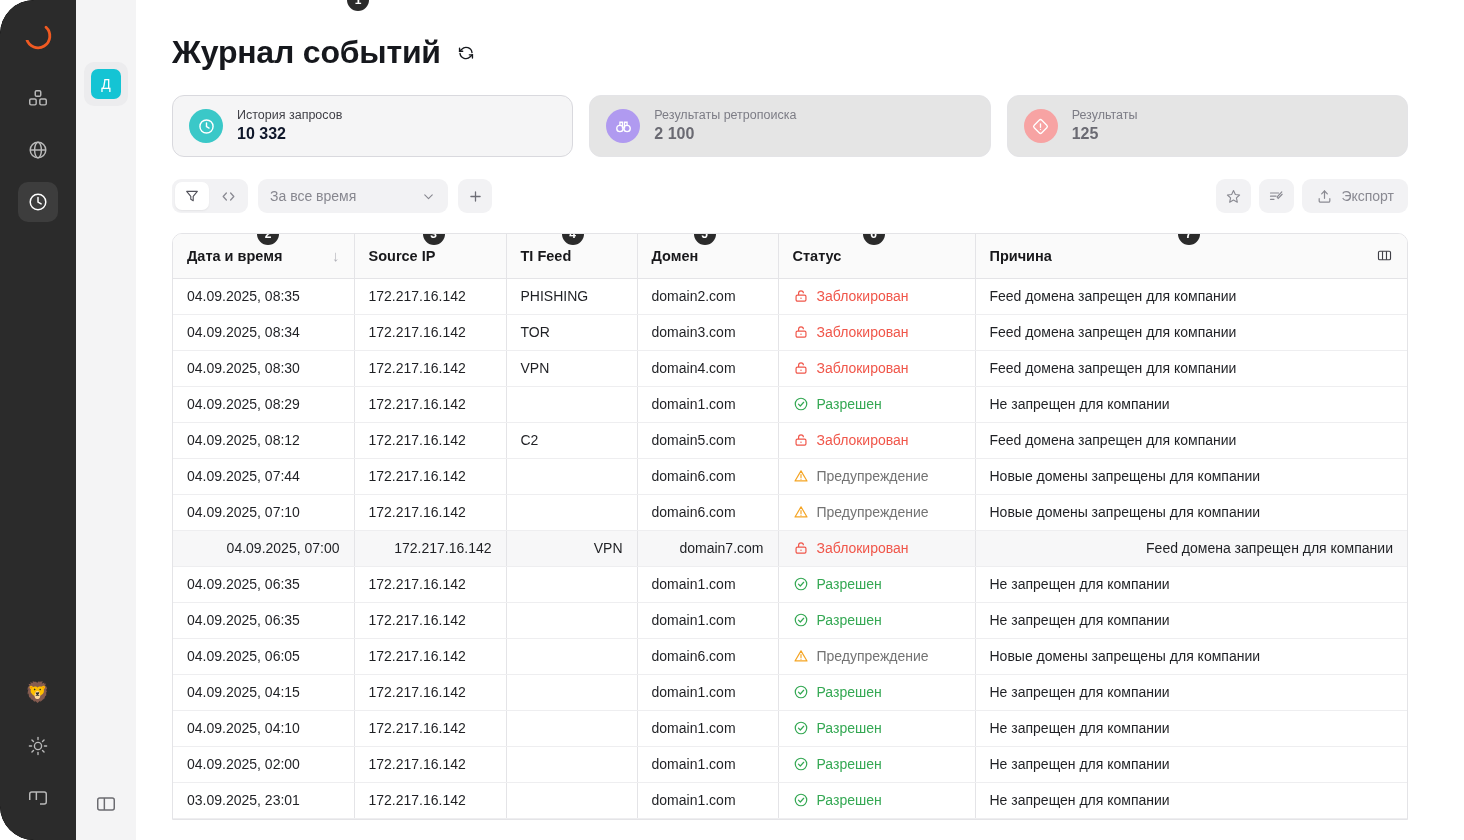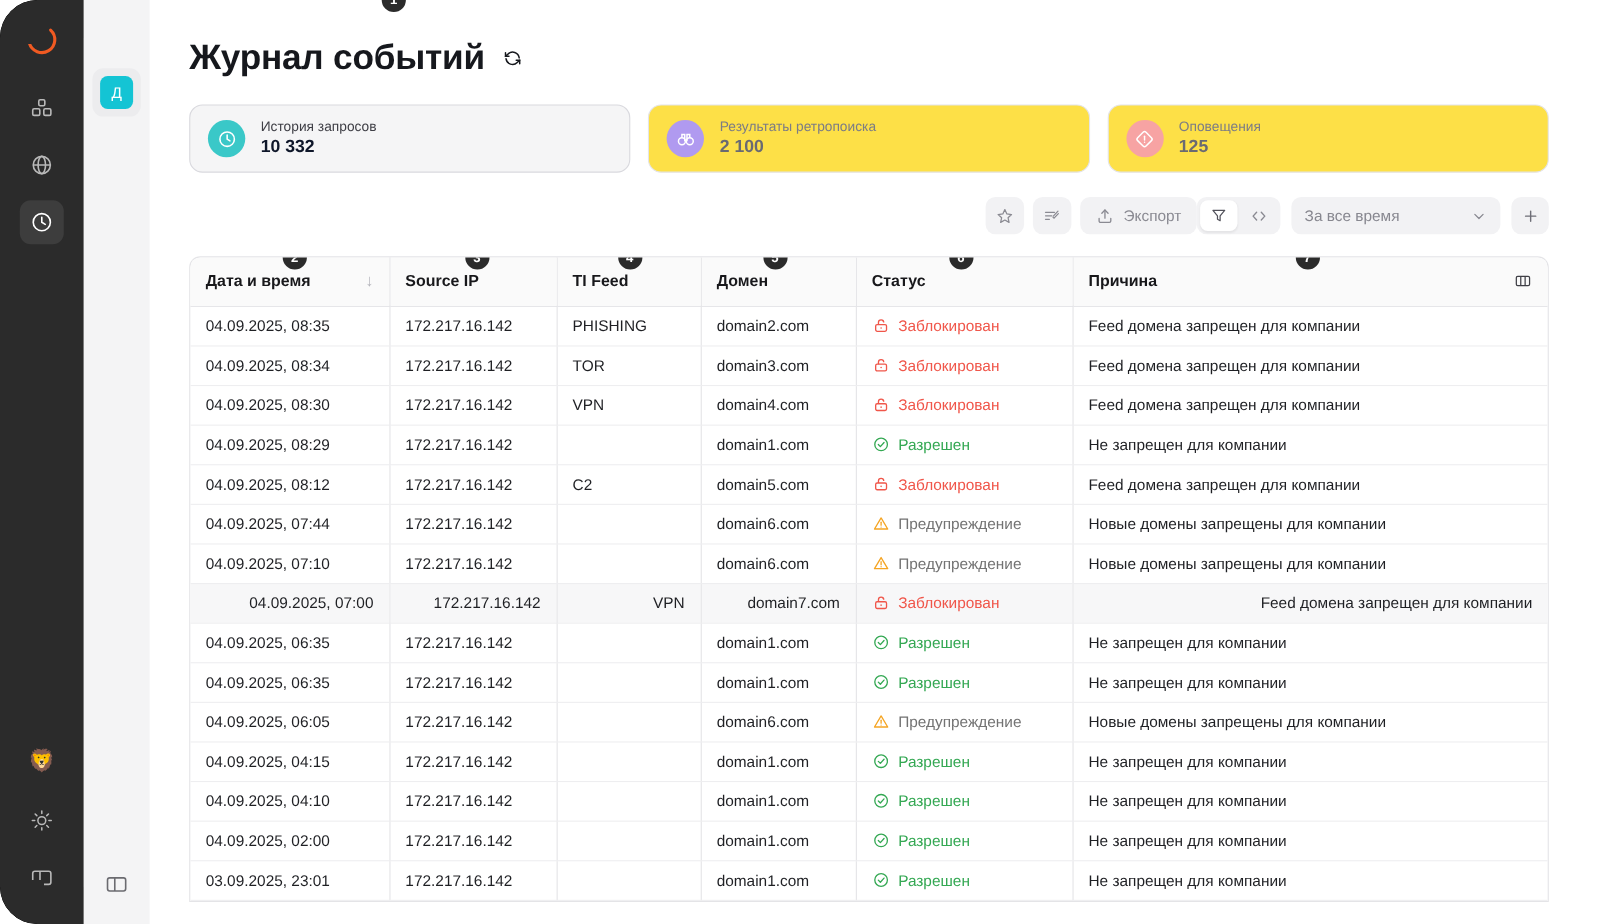--- a/index.html
+++ b/index.html
@@ -143,21 +143,21 @@
   .stat-card {
     flex: 1 1 0;
     height: 62px;
     border: 1px solid #e4e4e7;
     border-radius: 12px;
     display: flex;
     align-items: center;
     gap: 14px;
     padding: 0 16px;
     cursor: pointer;
-    background: #fde047;
+    background: #e5e5e5;
   }
   .stat-card.selected {
     background: #f5f5f6;
     border-color: #d9d9de;
   }
   .stat-icon {
     width: 34px; height: 34px;
     border-radius: 50%;
     display: flex; align-items: center; justify-content: center;
     color: #ffffff;
@@ -428,58 +428,27 @@
 
       <div class="stat-card">
         <div class="stat-icon" style="background:#f7a3a3;">
           <svg width="19" height="19" viewBox="0 0 24 24" fill="none" stroke="#ffffff" stroke-width="1.7">
             <rect x="5.2" y="5.2" width="13.6" height="13.6" rx="2.4" transform="rotate(45 12 12)"></rect>
             <line x1="12" y1="8.6" x2="12" y2="13" stroke-linecap="round"></line>
             <circle cx="12" cy="15.6" r="0.85" fill="#ffffff" stroke="none"></circle>
           </svg>
         </div>
         <div class="stat-text">
-          <span class="stat-label">Оповещения</span>
+          <span class="stat-label">Результаты</span>
           <span class="stat-value">125</span>
         </div>
       </div>
     </section>
 
     <section id="toolbar">
-      <div id="toolbar-right">
-        <div class="tool-btn">
-          <span>
-            <svg width="17" height="17" viewBox="0 0 24 24" fill="none" stroke="currentColor" stroke-width="1.6" stroke-linejoin="round">
-              <polygon points="12,3.6 14.6,9.2 20.6,9.9 16.1,14 17.4,20 12,17 6.6,20 7.9,14 3.4,9.9 9.4,9.2"></polygon>
-            </svg>
-          </span>
-        </div>
-        <div class="tool-btn">
-          <span>
-            <svg width="17" height="17" viewBox="0 0 24 24" fill="none" stroke="currentColor" stroke-width="1.6" stroke-linecap="round">
-              <line x1="3.5" y1="7" x2="15" y2="7"></line>
-              <line x1="3.5" y1="11.5" x2="11.5" y2="11.5"></line>
-              <line x1="3.5" y1="16" x2="8.5" y2="16"></line>
-              <path d="M19.5 5.5l-6 6.5"></path>
-              <path d="M13 13.2l1.4 1.4 5.6-5.8"></path>
-            </svg>
-          </span>
-        </div>
-        <div class="tool-btn" id="export-btn">
-          <span>
-            <svg width="17" height="17" viewBox="0 0 24 24" fill="none" stroke="currentColor" stroke-width="1.7" stroke-linecap="round" stroke-linejoin="round">
-              <path d="M4.5 15v3.2a1.8 1.8 0 0 0 1.8 1.8h11.4a1.8 1.8 0 0 0 1.8-1.8V15"></path>
-              <polyline points="8,8.2 12,4.2 16,8.2"></polyline>
-              <line x1="12" y1="4.2" x2="12" y2="14.6"></line>
-            </svg>
-          </span>
-          <span>Экспорт</span>
-        </div>
-      </div>
-
       <div id="toolbar-left">
 
         <div class="seg-group">
           <div class="seg-btn active">
             <span>
               <svg width="16" height="16" viewBox="0 0 24 24" fill="none" stroke="currentColor" stroke-width="1.7" stroke-linejoin="round">
                 <path d="M4 5h16l-6.2 7.4V19l-3.6-2v-4.6z"></path>
               </svg>
             </span>
           </div>
@@ -502,20 +471,51 @@
           </span>
         </div>
 
         <div id="add-filter-btn">
           <span>
             <svg width="17" height="17" viewBox="0 0 24 24" fill="none" stroke="currentColor" stroke-width="1.8" stroke-linecap="round">
               <line x1="12" y1="5.5" x2="12" y2="18.5"></line>
                 <line x1="5.5" y1="12" x2="18.5" y2="12"></line>
             </svg>
           </span>
+        </div>
+      </div>
+
+      <div id="toolbar-right">
+        <div class="tool-btn">
+          <span>
+            <svg width="17" height="17" viewBox="0 0 24 24" fill="none" stroke="currentColor" stroke-width="1.6" stroke-linejoin="round">
+              <polygon points="12,3.6 14.6,9.2 20.6,9.9 16.1,14 17.4,20 12,17 6.6,20 7.9,14 3.4,9.9 9.4,9.2"></polygon>
+            </svg>
+          </span>
+        </div>
+        <div class="tool-btn">
+          <span>
+            <svg width="17" height="17" viewBox="0 0 24 24" fill="none" stroke="currentColor" stroke-width="1.6" stroke-linecap="round">
+              <line x1="3.5" y1="7" x2="15" y2="7"></line>
+              <line x1="3.5" y1="11.5" x2="11.5" y2="11.5"></line>
+              <line x1="3.5" y1="16" x2="8.5" y2="16"></line>
+              <path d="M19.5 5.5l-6 6.5"></path>
+              <path d="M13 13.2l1.4 1.4 5.6-5.8"></path>
+            </svg>
+          </span>
+        </div>
+        <div class="tool-btn" id="export-btn">
+          <span>
+            <svg width="17" height="17" viewBox="0 0 24 24" fill="none" stroke="currentColor" stroke-width="1.7" stroke-linecap="round" stroke-linejoin="round">
+              <path d="M4.5 15v3.2a1.8 1.8 0 0 0 1.8 1.8h11.4a1.8 1.8 0 0 0 1.8-1.8V15"></path>
+              <polyline points="8,8.2 12,4.2 16,8.2"></polyline>
+              <line x1="12" y1="4.2" x2="12" y2="14.6"></line>
+            </svg>
+          </span>
+          <span>Экспорт</span>
         </div>
       </div>
     </section>
 
     <section id="table-wrap">
       <table>
         <colgroup>
           <col style="width:181px">
             <col style="width:152px">
             <col style="width:131px">

